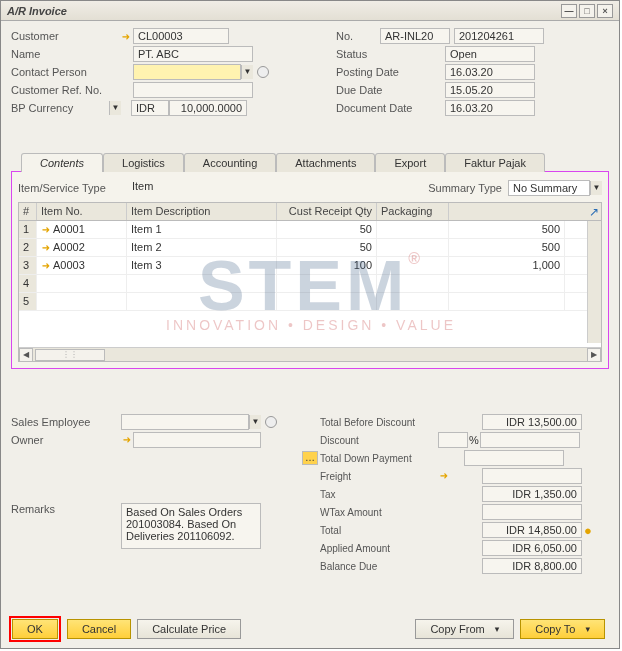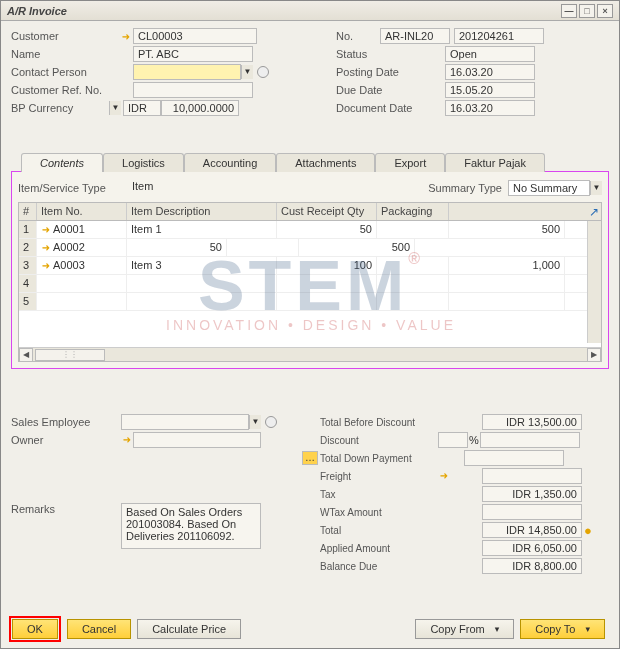--- a/index.html
+++ b/index.html
@@ -187,21 +187,21 @@
     </div>
   </div>
 
   <div class="body">
 
     <div class="header-grid">
       <div class="left-col">
         <div class="row">
           <span class="lbl">Customer</span>
           <span class="arrow">➜</span>
-          <span class="field" style="width:124px">CL00003</span>
+          <span class="field" style="width:96px">CL00003</span>
         </div>
         <div class="row">
           <span class="lbl">Name</span>
           <span style="width:12px"></span>
           <span class="field" style="width:120px">PT. ABC</span>
         </div>
         <div class="row">
           <span class="lbl">Contact Person</span>
           <span style="width:12px"></span>
           <span class="field yellow" style="width:108px"></span>
@@ -209,21 +209,21 @@
           <span class="circ"></span>
         </div>
         <div class="row">
           <span class="lbl">Customer Ref. No.</span>
           <span style="width:12px"></span>
           <span class="field" style="width:120px"></span>
         </div>
         <div class="row">
           <span class="lbl" style="width:98px">BP Currency</span>
           <span class="dd">▼</span>
-          <span class="field" style="width:38px;margin-left:2px">IDR</span>
+          <span class="field" style="width:38px;margin-left:10px">IDR</span>
           <span class="field" style="width:78px;text-align:right">10,000.0000</span>
         </div>
       </div>
 
       <div class="right-col" style="margin-left:30px">
         <div class="row">
           <span class="lbl-r" style="width:50px">No.</span>
           <span class="field" style="width:70px">AR-INL20</span>
           <span class="field" style="width:90px;margin-left:4px">201204261</span>
         </div>
@@ -264,35 +264,36 @@
           <span class="field white" style="width:82px">No Summary</span>
             <span class="dd">▼</span>
         </div>
 
         <div class="grid">
           <span class="expand-icon">↗</span>
           <div class="grid-head">
             <div class="gh" style="width:18px">#</div>
             <div class="gh" style="width:90px">Item No.</div>
             <div class="gh" style="width:150px">Item Description</div>
-            <div class="gh" style="width:100px;">Cust Receipt Qty</div>
+            <div class="gh" style="width:100px;text-align:right">Cust Receipt Qty</div>
             <div class="gh" style="width:72px">Packaging</div>
           </div>
           <div id="grid-rows">
               <div class="grid-row">
                 <div class="gc" style="width:18px;background:#eae7dc">1</div>
                 <div class="gc" style="width:90px"><span class="arrow">➜</span>A0001</div>
                 <div class="gc" style="width:150px">Item 1</div>
                 <div class="gc num" style="width:100px">50</div>
                 <div class="gc" style="width:72px"></div>
                 <div class="gc num" style="width:116px">500</div>
               </div>
               <div class="grid-row">
                 <div class="gc" style="width:18px;background:#eae7dc">2</div>
                 <div class="gc" style="width:90px"><span class="arrow">➜</span>A0002</div>
+                <div class="gc" style="width:150px">Item 2</div>
                 <div class="gc num" style="width:100px">50</div>
                 <div class="gc" style="width:72px"></div>
                 <div class="gc num" style="width:116px">500</div>
               </div>
               <div class="grid-row">
                 <div class="gc" style="width:18px;background:#eae7dc">3</div>
                 <div class="gc" style="width:90px"><span class="arrow">➜</span>A0003</div>
                 <div class="gc" style="width:150px">Item 3</div>
                 <div class="gc num" style="width:100px">100</div>
                 <div class="gc" style="width:72px"></div>

